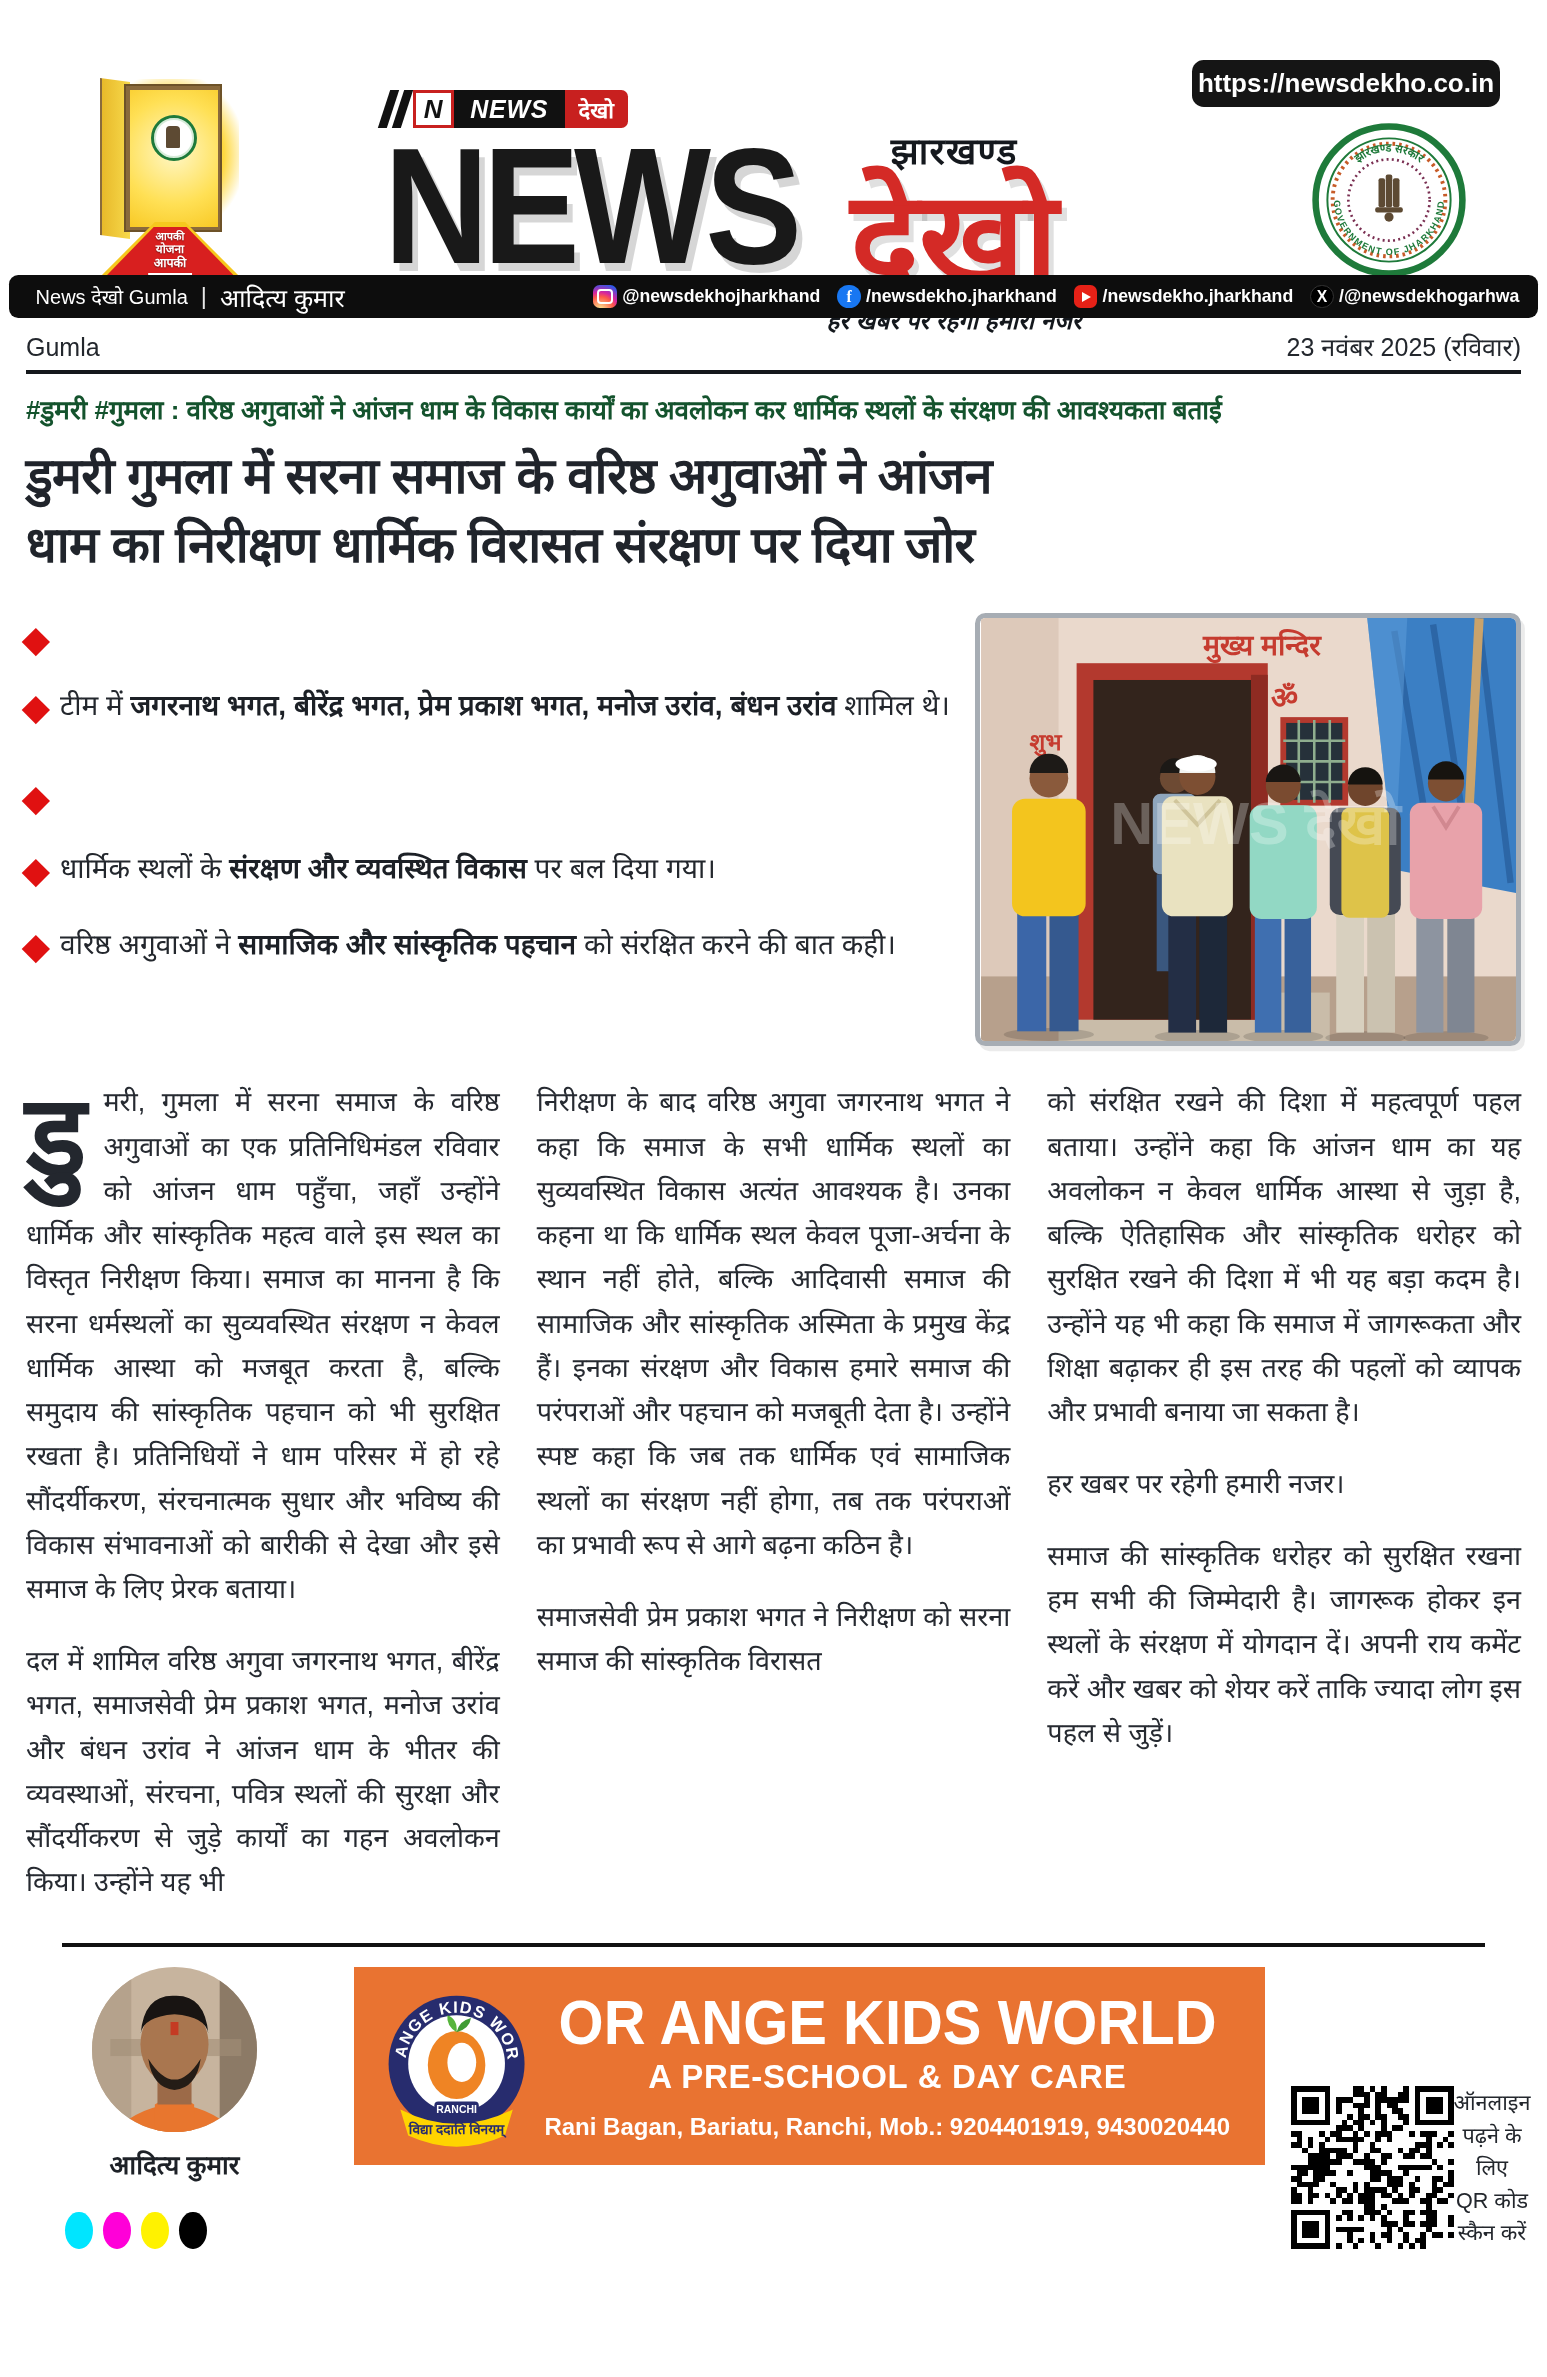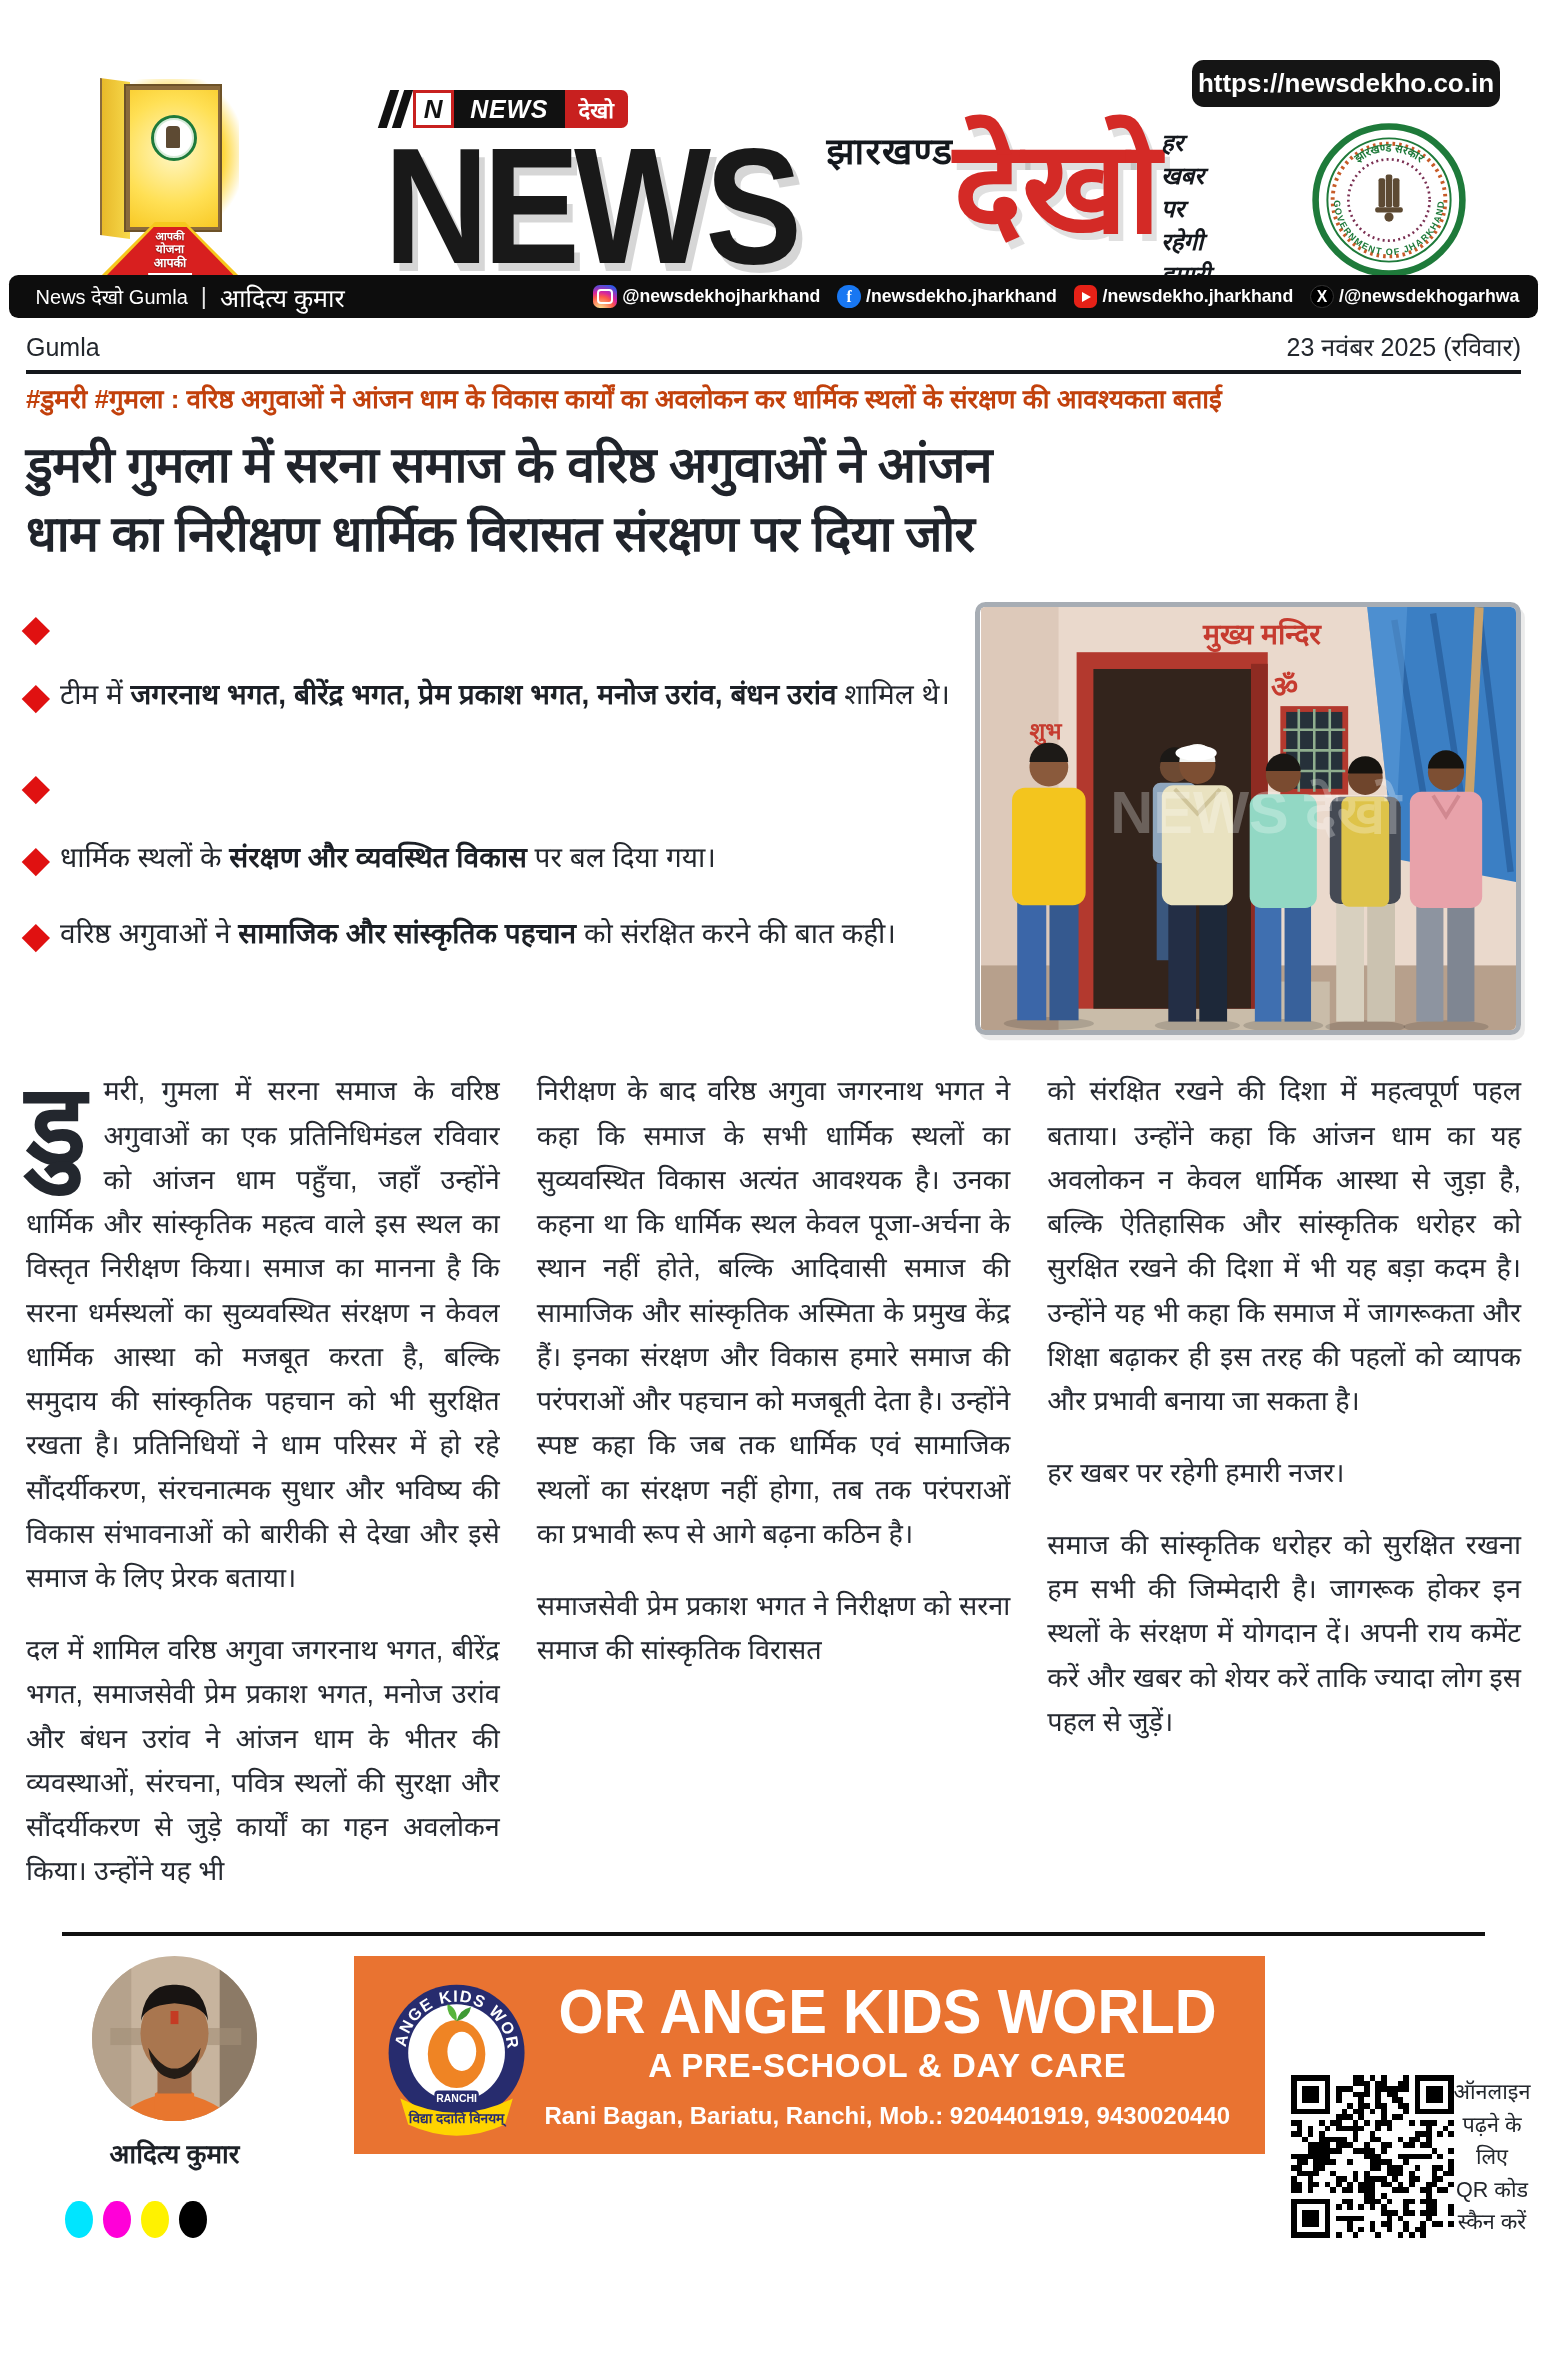--- a/index.html
+++ b/index.html
@@ -38,21 +38,21 @@
   .mini-badge .stripe { width:9.2px; background:#111; transform:skewX(-18deg); margin-right:5.2px; }
   .mini-badge .nbox { width:41px; background:#fff; border:3.3px solid #c8201f; color:#111; font-weight:bold; font-style:italic;
     display:flex; align-items:center; justify-content:center; font-size:26px; }
   .mini-badge .newsbox { width:111px; background:#111; color:#fff; font-weight:bold; font-style:italic;
     display:flex; align-items:center; justify-content:center; font-size:25px; letter-spacing:0.7px; }
   .mini-badge .dekhobox { width:63px; background:#c8201f; color:#fff; font-weight:bold;
     display:flex; align-items:center; justify-content:center; font-size:22px; border-radius:0 6.6px 6.6px 0; }
   .wordmark { position:relative; display:flex; margin-top:-3.9px; }
   .wm-news { font-size:165px; line-height:1; font-weight:bold; color:#191919; letter-spacing:-6.6px;
     transform:scaleX(.88); transform-origin:left top; text-shadow:6.6px 7.9px 0 rgba(0,0,0,.16); }
-  .wm-right { display:flex; flex-direction:row; margin-left:-26px; }
+  .wm-right { display:flex; flex-direction:column; align-items:center; margin-left:-26px; }
   .wm-region { font-size:37px; font-weight:bold; color:#14181d; letter-spacing:1.3px; }
   .wm-dekho { font-size:129px; line-height:.98; font-weight:bold; color:#d42a26; text-shadow:5.2px 6.6px 0 rgba(0,0,0,.12); }
   .wm-tagline { font-size:24px; font-weight:bold; font-style:italic; color:#14181d; margin-top:1.3px; }
 
   
   .url-badge { position:absolute; right:47px; top:60px; width:308px; height:47px; background:#151515; color:#fff;
     border-radius:11.8px; display:flex; align-items:center; justify-content:center; font-size:26px; font-weight:bold; }
   .seal { position:absolute; right:80px; top:122px; width:156px; height:156px; }
 
   
@@ -71,21 +71,21 @@
   .ic-instagram:before { content:""; width:11.8px; height:11.8px; border:2px solid #fff; border-radius:3.9px; }
   .ic-facebook { background:#1877f2; font-family:"Liberation Serif",serif; }
   .ic-youtube { border-radius:6.6px; background:#e62117; }
   .ic-youtube:before { content:""; border-left:9.2px solid #fff; border-top:5.2px solid transparent; border-bottom:5.2px solid transparent; margin-left:2px; }
   .ic-x { background:#000; border:1.3px solid #333; }
 
   
   .dateline { display:flex; justify-content:space-between; align-items:baseline; margin:9.2px 26px 0 26px; }
   .dateline .place, .dateline .date { font-size:25px; color:#23272d; }
   .top-rule { margin:6.6px 26px 0 26px; height:3.9px; background:#15181c; border:none; }
-  .kicker { margin:6px 26px 0 26px; font-size:26px; font-weight:bold; color:#c2410c; }
+  .kicker { margin:17px 26px 0 26px; font-size:26px; font-weight:bold; color:#14532d; }
 
   
   .headline { margin:15.7px 26px 0 26px; font-size:50px; line-height:1.38; font-weight:bold; color:#20242b; letter-spacing:-0.7px; }
 
   
   .lead { display:flex; gap:22px; margin:33px 26px 0 26px; align-items:flex-start; }
   .bullets { flex:1; min-width:0; padding-top:3.9px; }
   .bullet { display:flex; gap:14.4px; margin-bottom:34px; font-size:28px; line-height:1.5; color:#23272d; }
   .bullet:nth-child(2) { margin-bottom:49px; }
   .bullet:nth-child(3) { margin-bottom:38px; }

